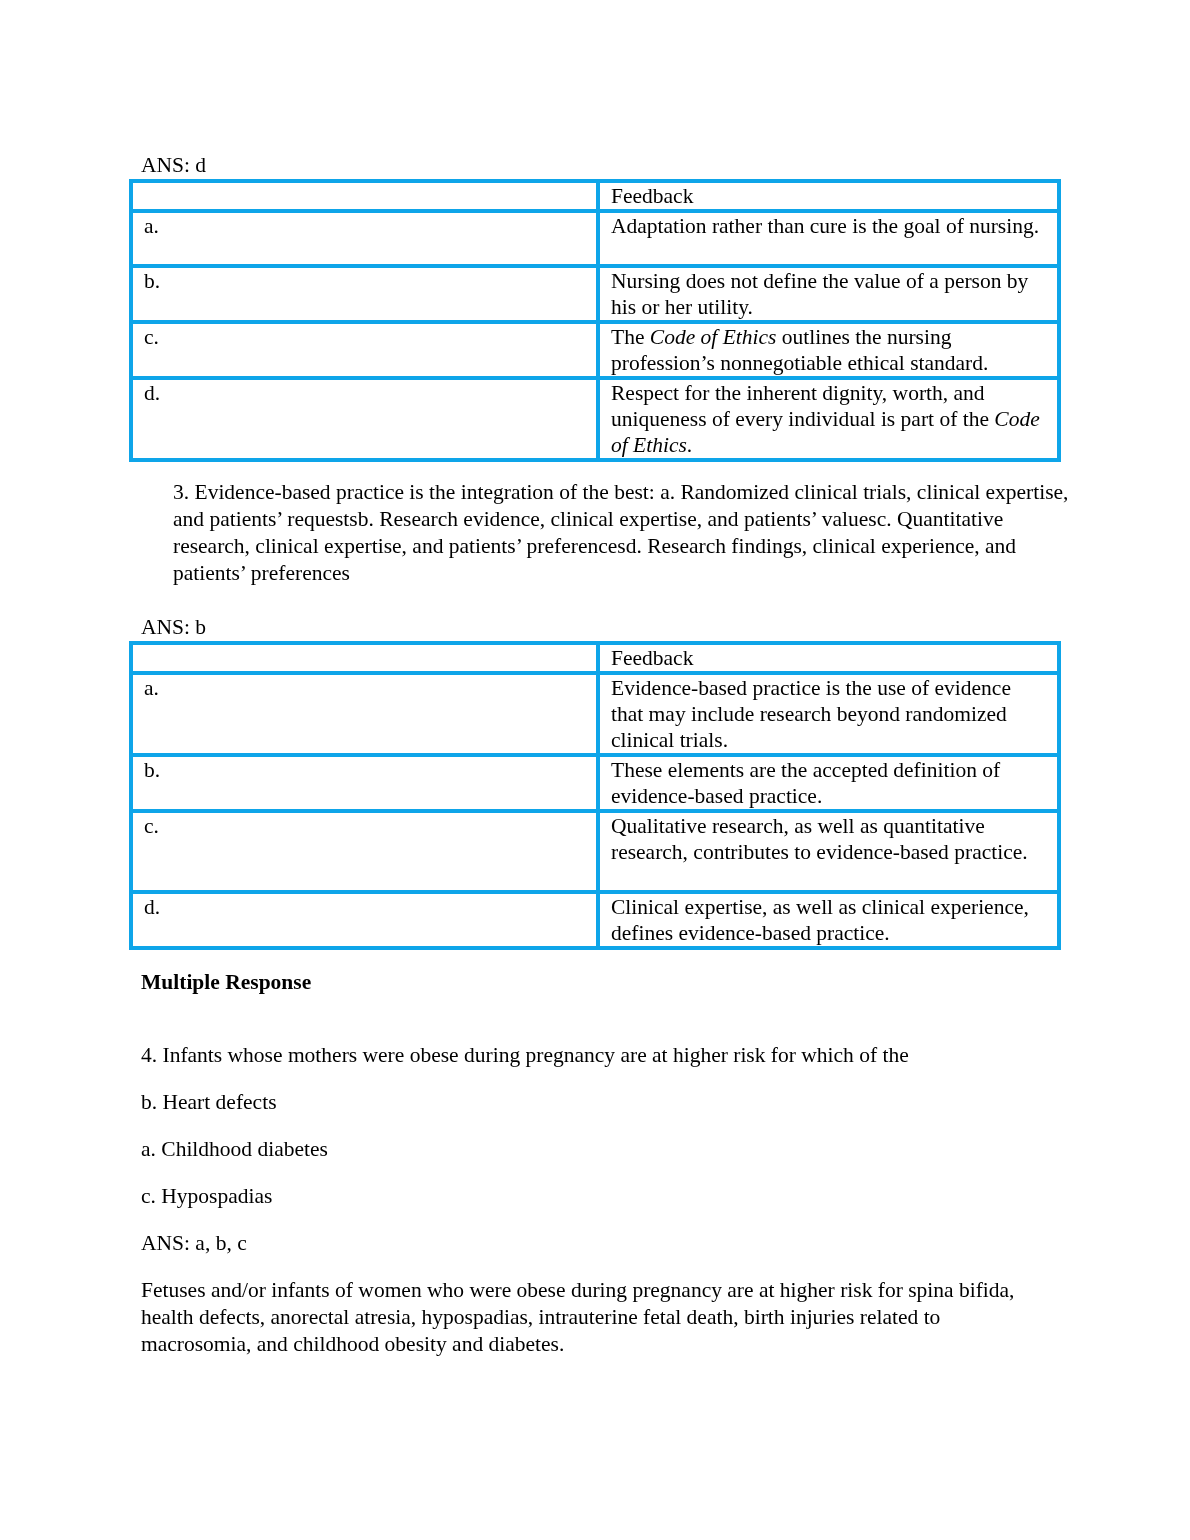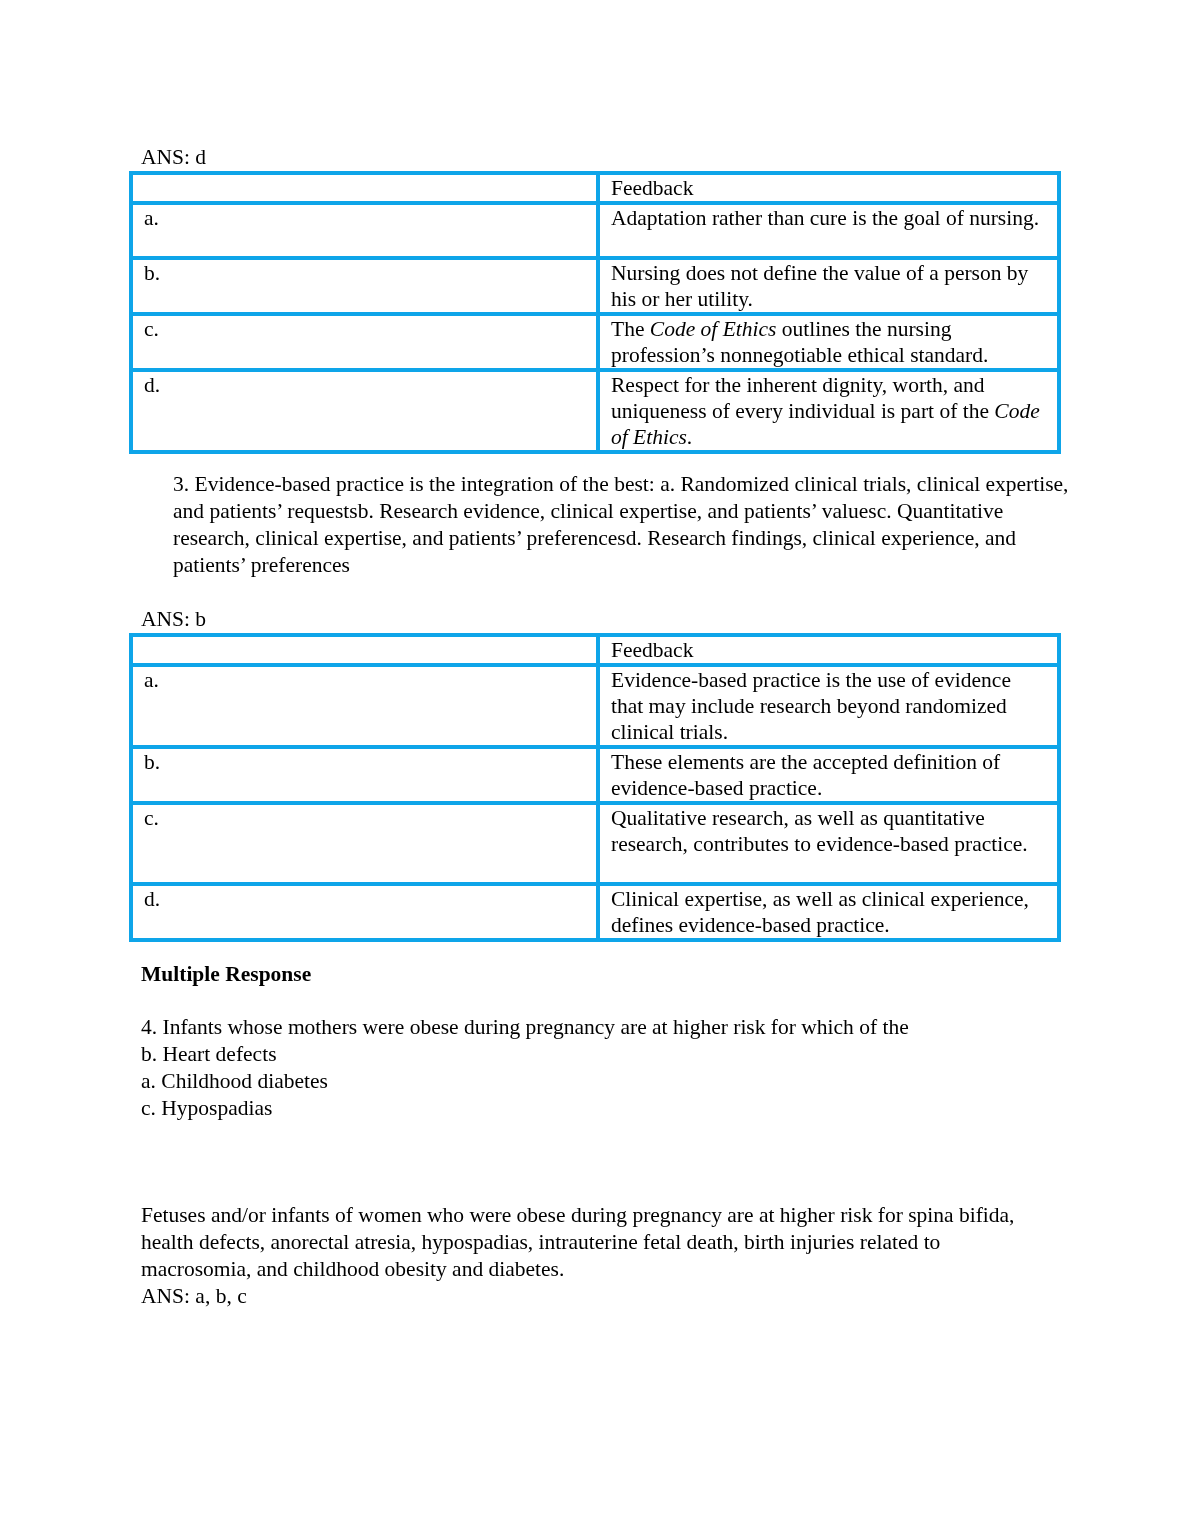--- a/index.html
+++ b/index.html
@@ -1,35 +1,35 @@
 <!DOCTYPE html>
 <html><head>
 <meta charset="utf-8">
 <style>
   html, body { margin: 0; padding: 0; background: #ffffff; }
   body {
     width: 1190px; height: 1540px; position: relative; overflow: hidden;
     font-family: "Liberation Serif", "DejaVu Serif", serif;
     font-size: 21.5px; color: #000; line-height: 26px;
   }
-  .page { position: absolute; left: 0; top: 4px; width: 1190px; height: 1336px; }
+  .page { position: absolute; left: 0; top: 12px; width: 1190px; height: 1336px; }
   .ans { position: absolute; left: 141px; }
   table.fb {
     position: absolute; left: 129px; width: 932px;
     border-collapse: collapse; table-layout: fixed;
   }
   table.fb td {
     border: 4px solid #0ea5e9; vertical-align: top;
     padding: 0 11px 0 11px; line-height: 26px;
   }
   table.fb td.col1 { width: 441px; }
   table.fb tr.thick td { border-top: 2px solid #000; }
   .para { position: absolute; left: 141px; width: 910px; line-height: 27px; }
   .heading { position: absolute; left: 141px; font-weight: bold; }
-  .line { display: block; }
+  .line { display: block; margin-top: 20px; }
   i { font-style: italic; }
 </style>
 </head>
 <body>
 
 <div class="page">
 
   <div class="ans" style="top:140px;">ANS: d</div>
   <table class="fb" style="top:167px;">
     <tbody>
@@ -87,17 +87,17 @@
   <div class="heading" style="top:957px;">Multiple Response</div>
 
   <div class="para" style="top:1010px;">
     <span class="line">4. Infants whose mothers were obese during pregnancy are at higher risk for which of the</span>
     <span class="line">b. Heart defects</span>
     <span class="line">a. Childhood diabetes</span>
     <span class="line">c. Hypospadias</span>
   </div>
 
   <div class="para" style="top:1198px;">
+    <span class="line">ANS: a, b, c</span>
     <span class="line">Fetuses and/or infants of women who were obese during pregnancy are at higher risk for spina bifida, health defects, anorectal atresia, hypospadias, intrauterine fetal death, birth injuries related to macrosomia, and childhood obesity and diabetes.</span>
-    <span class="line">ANS: a, b, c</span>
   </div>
 
 </div>
 
 </body></html>

